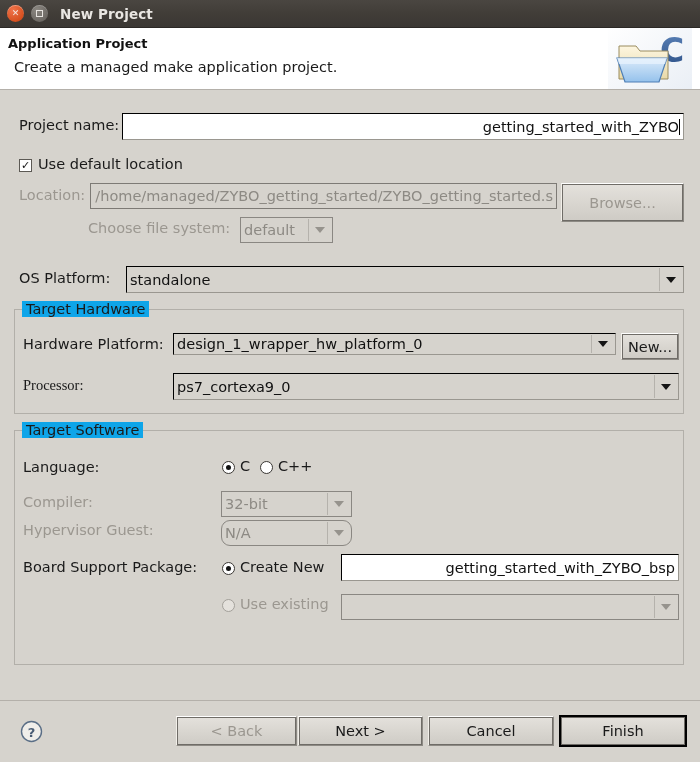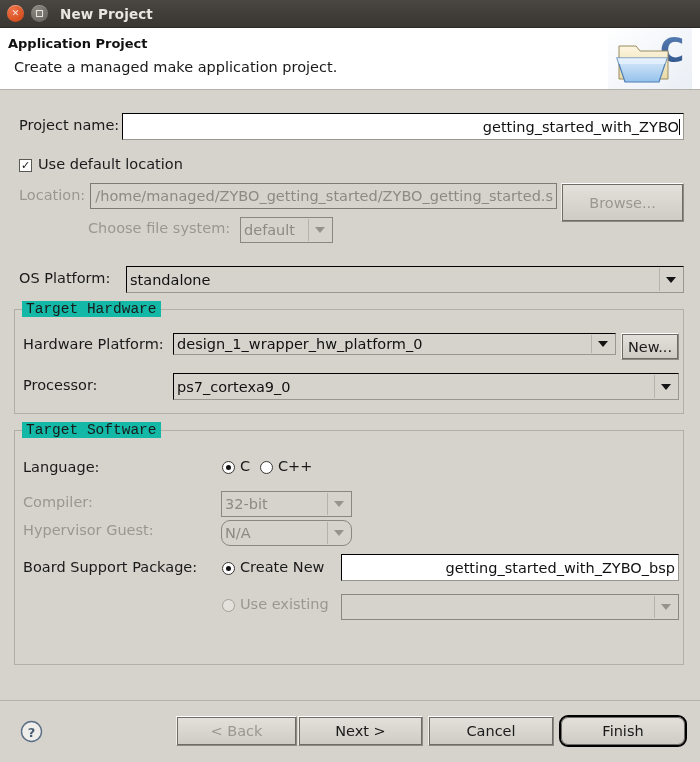--- a/index.html
+++ b/index.html
@@ -91,21 +91,21 @@
           border:1px solid #5c5954; display:flex; align-items:center; justify-content:center; }
   .cbox .tick { font-size:11px; line-height:1; color:#111; margin-top:-1px; }
   .radio { position:absolute; width:13px; height:13px; border-radius:50%;
            background:#fff; border:1px solid #3a3733;
            display:flex; align-items:center; justify-content:center; }
   .radio .dot { width:5px; height:5px; border-radius:50%; background:#111; }
   .radio.dis { border-color:#a3a09a; background:#e4e1dc; }
 
   
   .group { position:absolute; border:1px solid #b2afa9; border-top-color:#b2afa9; }
-  .group-title { position:absolute; background:#14b8a6; padding:0 4px; font-size:14.5px; color:#1a1a1a;font-family:Liberation Mono, monospace; }
+  .group-title { position:absolute; background:#0ea5e9; padding:0 4px; font-size:14.5px; color:#1a1a1a; }
 
   
   .footer { position:absolute; left:0; top:700px; width:700px; height:62px; background:#d6d3cd;
             border-top:1px solid #b4b0aa; }
   .helpicon { position:absolute; left:19px; top:719px; width:25px; height:25px; }
 </style>
 </head>
 <body>
 
 <div class="titlebar">
@@ -190,21 +190,21 @@
 
   <div class="lbl" style="left:23px; top:245px;">Hardware Platform:</div>
   <div class="combo" style="left:173px; top:242px; width:443px; height:22px;">
     <span>design_1_wrapper_hw_platform_0</span>
     <span class="arrowbox">
         <span class="arrow"></span>
       </span>
   </div>
   <div class="btn" style="left:621px; top:242px; width:58px; height:27px;">New...</div>
 
-  <div class="lbl" style="left:23px; top:286px;">Processor:</div>
+  <div class="lbl" style="left:23px; top:286px;font-family:Liberation Serif, serif;">Processor:</div>
   <div class="combo" style="left:173px; top:282px; width:506px; height:27px;">
     <span>ps7_cortexa9_0</span>
     <span class="arrowbox">
         <span class="arrow"></span>
       </span>
   </div>
 
   <div class="group" style="left:14px; top:339px; width:670px; height:235px;"></div>
   <div class="group-title" style="left:22px; top:331px;">Target Software</div>
 
@@ -255,13 +255,13 @@
 <div class="footer"></div>
 <div class="helpicon">
   <svg width="25" height="25" viewBox="0 0 25 25">
     <circle cx="12.5" cy="12.5" r="10" fill="#f0eeea" stroke="#5a6e86" stroke-width="1.4"></circle>
     <text x="12.5" y="17.5" text-anchor="middle" font-family="DejaVu Sans, sans-serif" font-size="13" font-weight="bold" fill="#4a5d75">?</text>
   </svg>
 </div>
 <div class="btn dis" style="left:176px; top:716px; width:121px; height:30px;">&lt; Back</div>
 <div class="btn" style="left:298px; top:716px; width:125px; height:30px;">Next &gt;</div>
 <div class="btn" style="left:428px; top:716px; width:126px; height:30px;">Cancel</div>
-<div class="btn default" style="left:560px; top:716px; width:126px; height:30px;border-radius:8px;">Finish</div>
+<div class="btn default" style="left:560px; top:716px; width:126px; height:30px;">Finish</div>
 
 </body></html>

